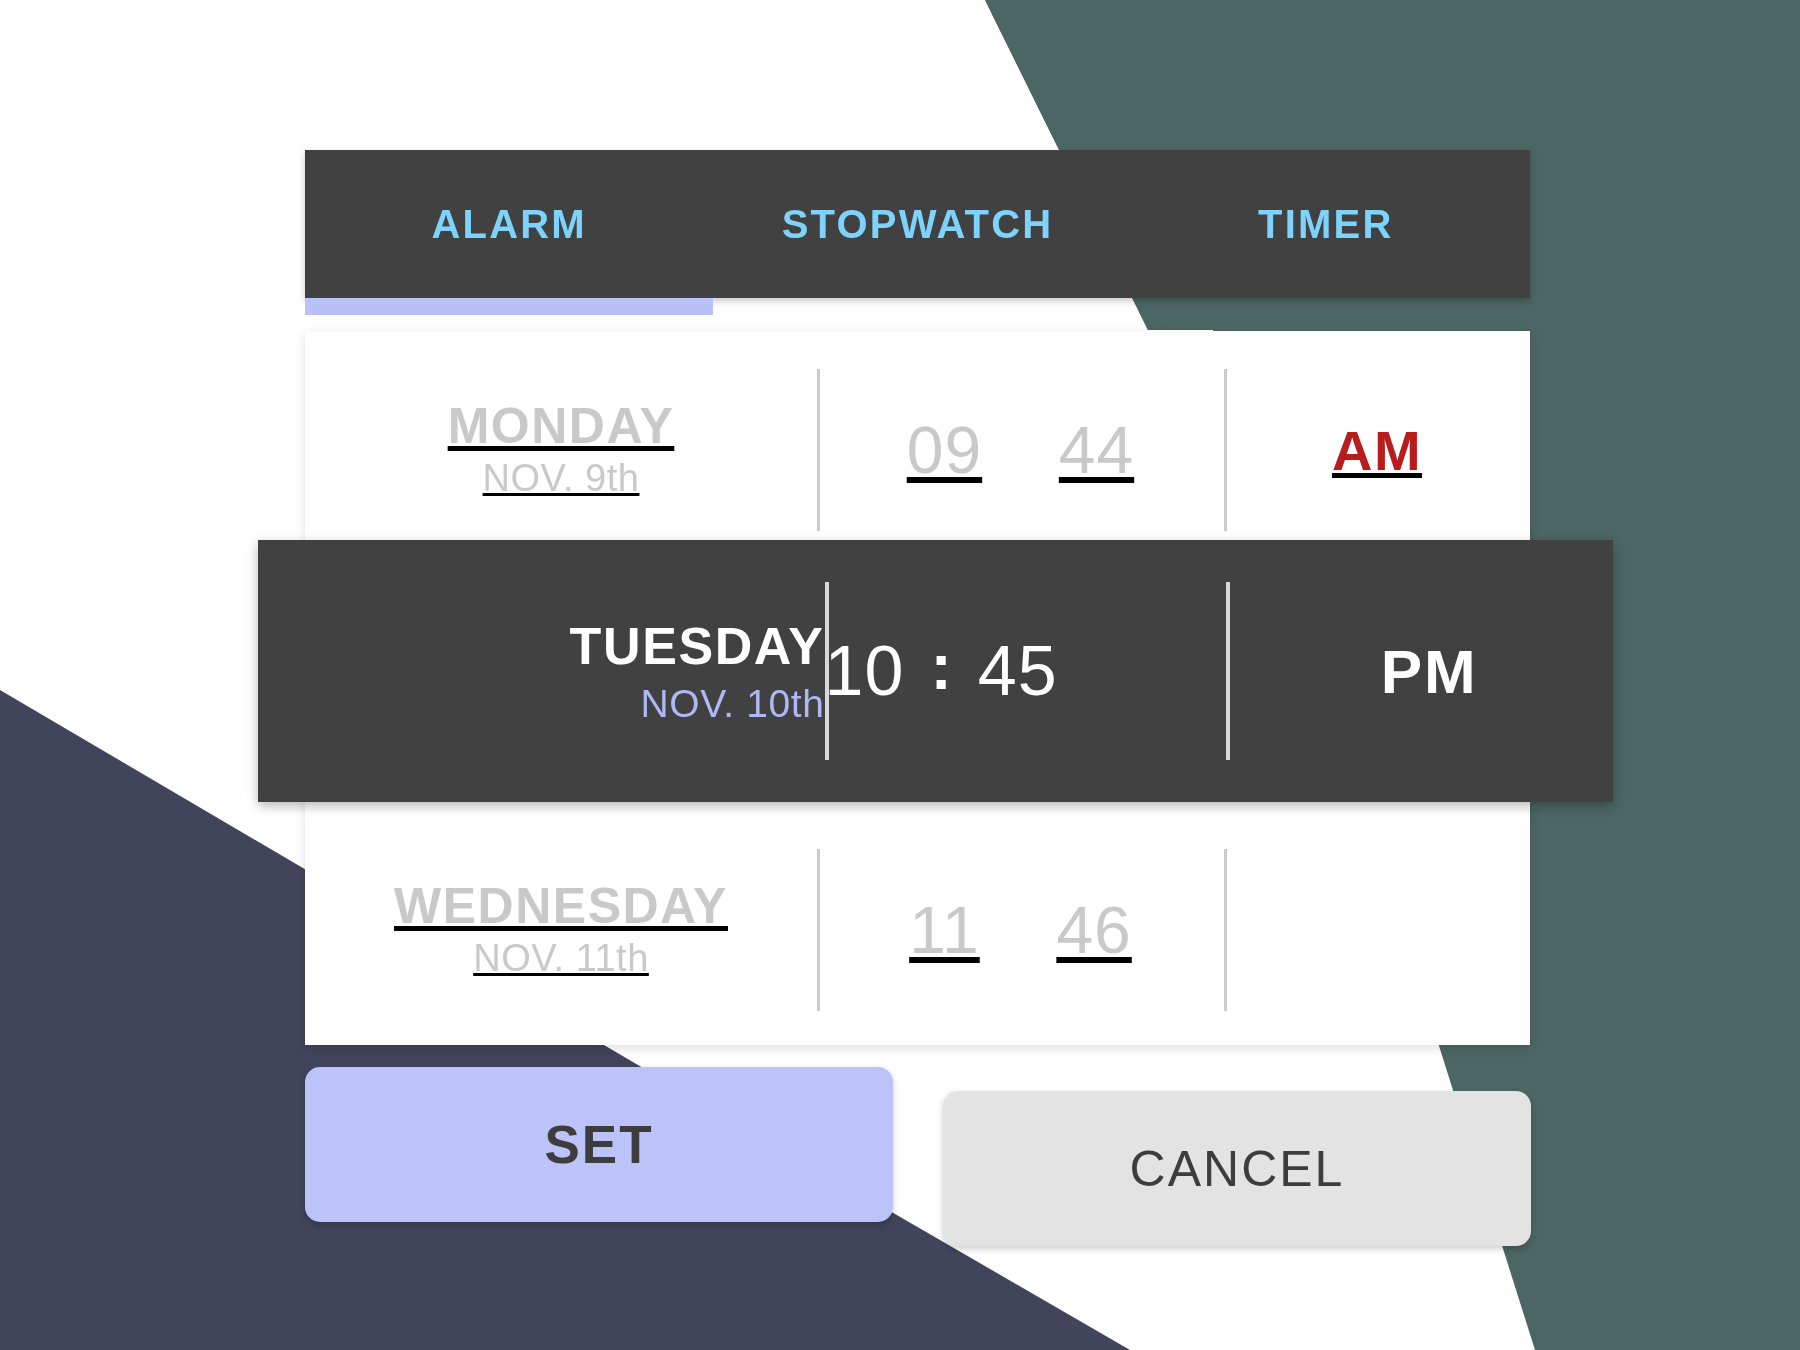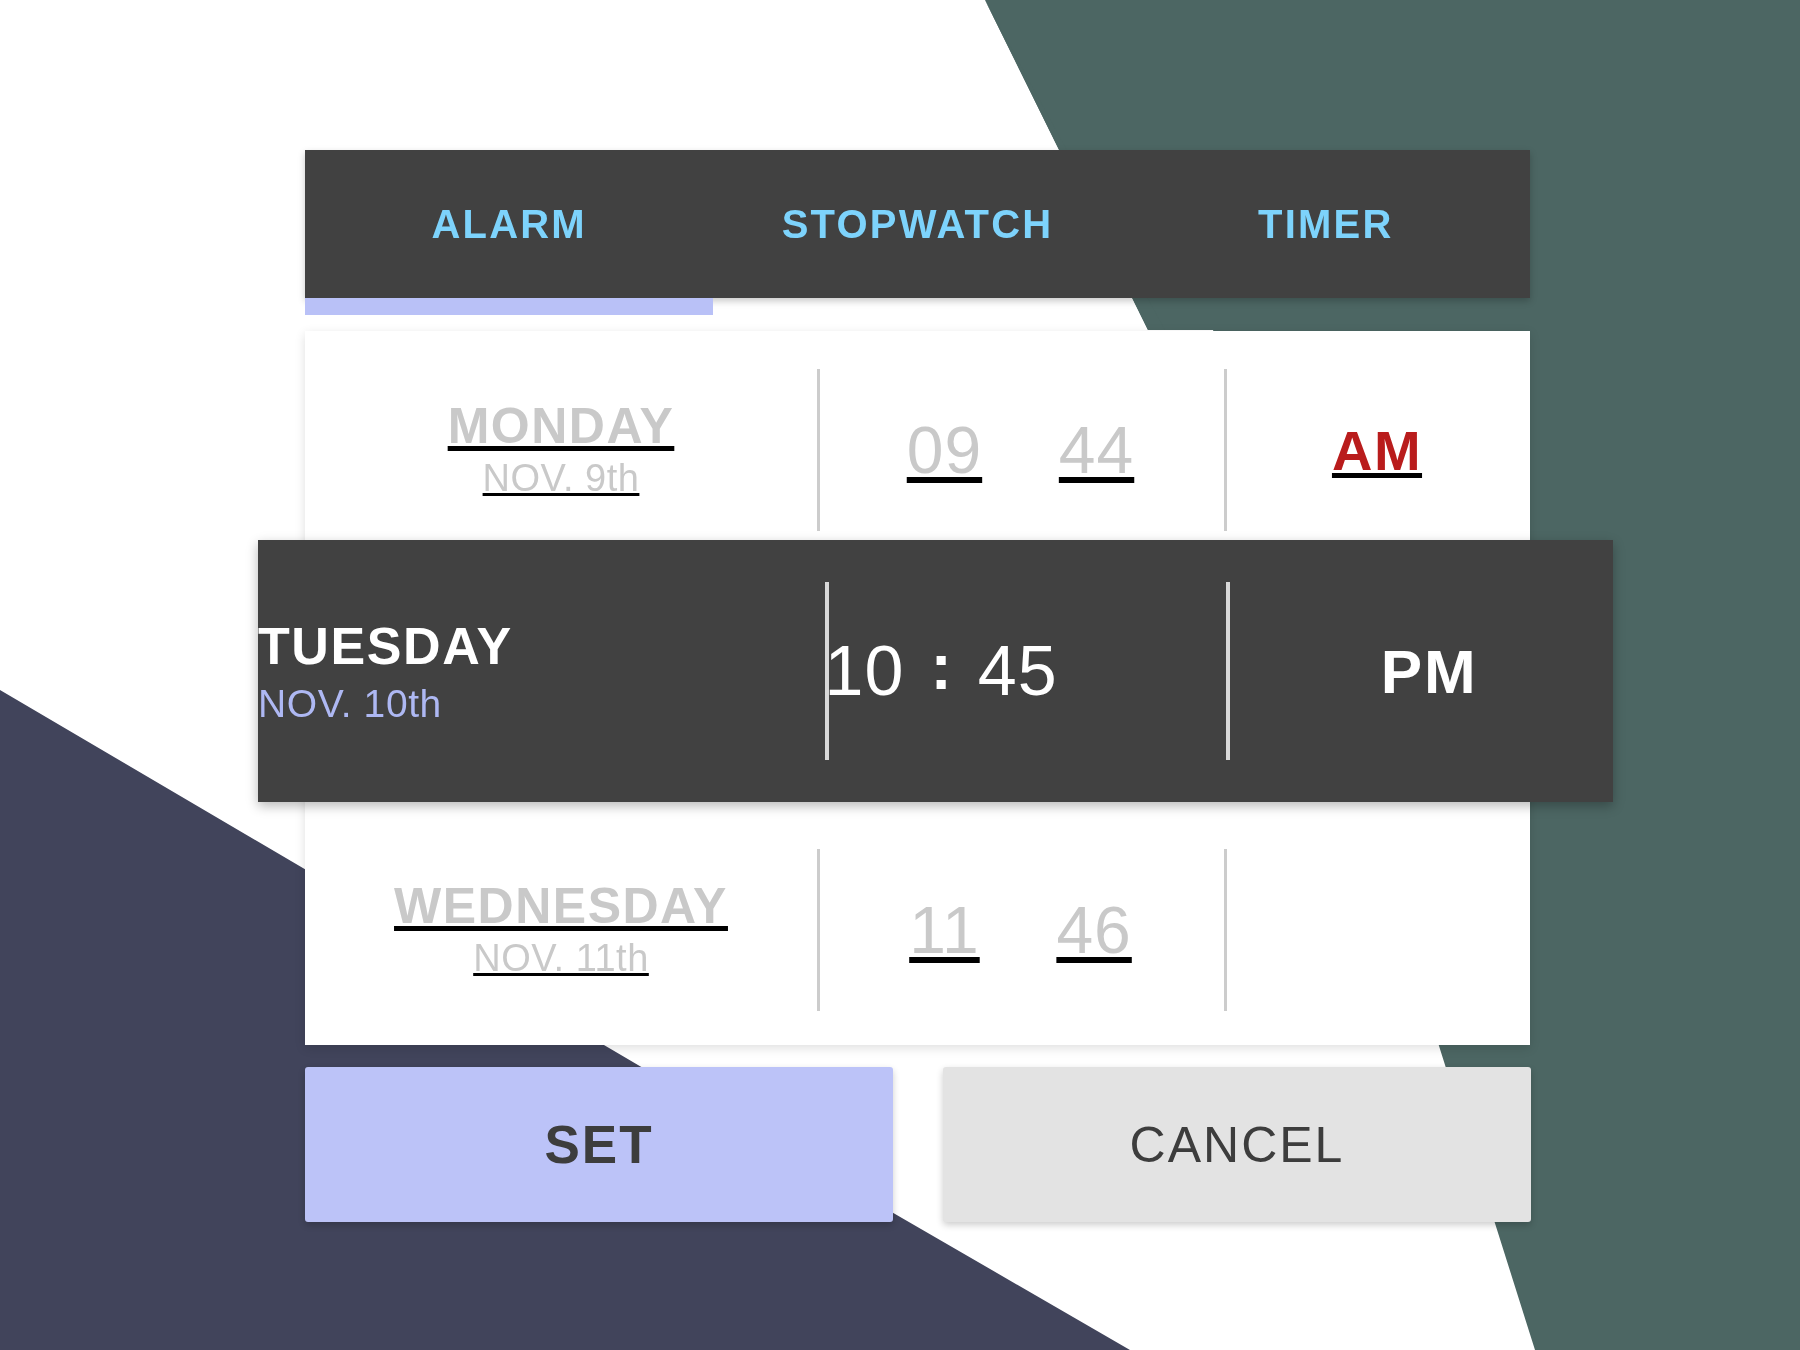--- a/index.html
+++ b/index.html
@@ -175,21 +175,21 @@
     box-shadow: 0 4px 11px rgba(0,0,0,0.28);
     display: flex;
     align-items: center;
     z-index: 20;
   }
   .sel-day {
     width: 575px;
     height: 100%;
     display: flex;
     flex-direction: column;
-    align-items: flex-start;
+    align-items: flex-end;
     justify-content: center;
   }
   .sel-time {
     width: 407px;
     height: 100%;
     display: flex;
     align-items: center;
     justify-content: flex-start;
     position: relative;
   }
@@ -253,21 +253,21 @@
     top: 1067px;
     width: 1225px;
     height: 155px;
     z-index: 15;
   }
   .btn {
     position: absolute;
     top: 0;
     height: 155px;
     border: none;
-    border-radius: 3px;
+    border-radius: 15px;
     font-family: "Liberation Sans", sans-serif;
     cursor: pointer;
     box-shadow: 0 3px 7px rgba(0,0,0,0.20);
     display: flex;
     align-items: center;
     justify-content: center;
     padding: 11px;
   }
   .btn-set {
     left: 0;
@@ -279,20 +279,21 @@
     letter-spacing: 2px;
   }
   .btn-cancel {
     left: 638px;
     width: 588px;
     background: #e3e3e3;
     color: #3d3d3d;
     font-size: 50px;
     font-weight: normal;
     letter-spacing: 2px;
+    margin-top: 24px;
   }
 </style>
 </head>
 <body>
 
 <svg id="bg" viewBox="0 0 1800 1350" preserveAspectRatio="none">
   <rect x="0" y="0" width="1800" height="1350" fill="#ffffff"></rect>
 
   <polygon points="985,0 1800,0 1800,1350 1535,1350 1213,330 1148,330" fill="#4c6663"></polygon>
   <polygon points="985,0 1165,330 1148,330 985,0" fill="#4c6663"></polygon>

